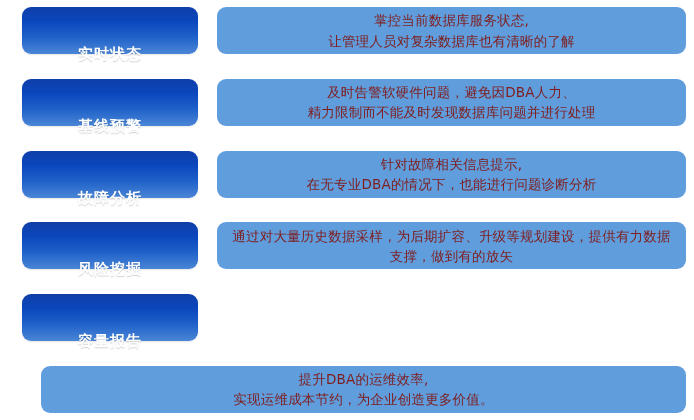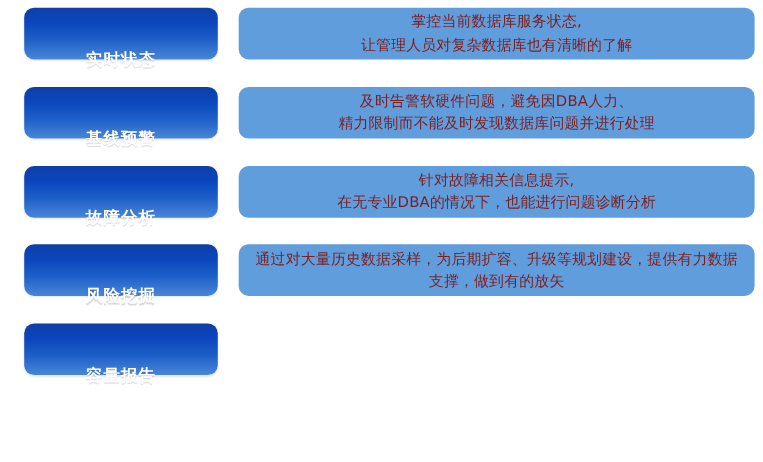--- a/index.html
+++ b/index.html
@@ -118,15 +118,19 @@
     </div>
   </div>
 
   <div class="feature-row">
     <div class="label-pill">
       <span class="label-pill-text">容量报告</span>
     </div>
   </div>
 
   <div class="feature-row">
+    <div class="desc-box">
+      <span class="desc-text">提升DBA的运维效率,
+实现运维成本节约，为企业创造更多价值。</span>
+    </div>
   </div>
 
 </div>
 
 </body></html>

